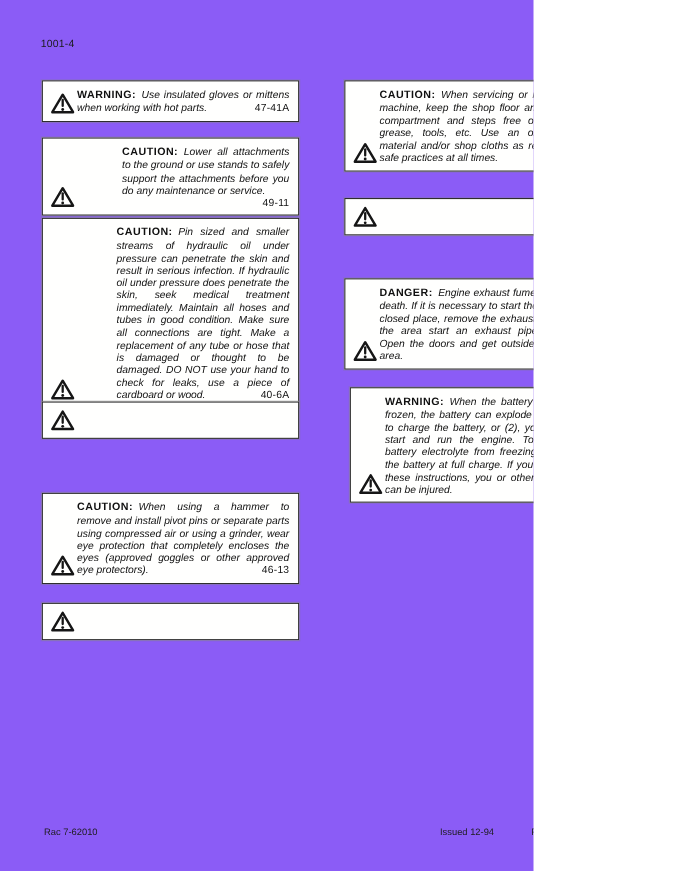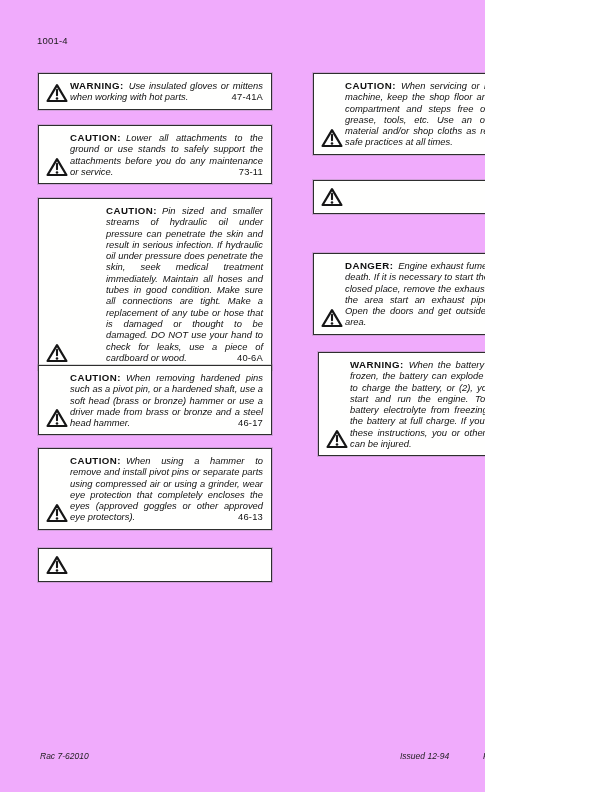--- a/index.html
+++ b/index.html
@@ -1,20 +1,20 @@
 <!DOCTYPE html>
 <html><head>
 <meta charset="utf-8">
 <style>
   html, body { margin: 0; padding: 0; background: #ffffff; }
   .page {
     position: relative;
     width: 485px;
     height: 792px;
-    background: #f0abfc;
+    background: #8b5cf6;
     font-family: "Liberation Sans", sans-serif;
     color: #141414;
     overflow: hidden;
   }
   .page-number {
     position: absolute;
     left: 37px;
     top: 35px;
     font-size: 9.5px;
     letter-spacing: 0.2px;
@@ -60,21 +60,20 @@
     letter-spacing: 0.2px;
   }
   .footer {
     position: absolute;
     top: 751px;
     left: 0;
     width: 612px;
     height: 12px;
     font-size: 8.5px;
     color: #1c1c1c;
-    font-style: italic;
   }
   .f-left    { position: absolute; left: 40px; }
   .f-issued  { position: absolute; left: 400px; text-align: center; }
   .f-printed { position: absolute; left: 483px; }
 </style>
 </head>
 <body>
 
 <div class="page">
   <div class="page-number">1001-4</div>
@@ -83,49 +82,48 @@
       <div class="notice" style="left: 38px; top: 73px;">
         <span class="tri">
           <svg width="22" height="20" viewBox="0 0 34 30" aria-hidden="true">
             <path d="M17 2.8 L31.6 27.4 H2.4 Z" fill="none" stroke="#161616" stroke-width="3.4" stroke-linejoin="round"></path>
             <path d="M17 10 L17 18.6" stroke="#161616" stroke-width="3.2" stroke-linecap="round"></path>
             <circle cx="17" cy="23.6" r="2" fill="#161616"></circle>
           </svg>
         </span>
         <span class="ntext"><b class="nlabel">WARNING:</b><span class="nbody">Use insulated gloves or mittens when working with hot parts.</span><span class="ncode">47-41A</span></span>
       </div>
-      <div class="notice" style="left: 38px; top: 125px;">
+      <div class="notice" style="left: 38px; top: 125px; gap: 41px;">
         <span class="tri">
           <svg width="22" height="20" viewBox="0 0 34 30" aria-hidden="true">
             <path d="M17 2.8 L31.6 27.4 H2.4 Z" fill="none" stroke="#161616" stroke-width="3.4" stroke-linejoin="round"></path>
             <path d="M17 10 L17 18.6" stroke="#161616" stroke-width="3.2" stroke-linecap="round"></path>
             <circle cx="17" cy="23.6" r="2" fill="#161616"></circle>
           </svg>
         </span>
-        <span class="ntext"><b class="nlabel">CAUTION:</b><span class="nbody">Lower all attachments to the ground or use stands to safely support the attachments before you do any maintenance or service.</span><span class="ncode">73-11</span></span>
+        <span class="ntext"><b class="nlabel">CAUTION:</b><span class="nbody">Lower all attachments to the ground or use stands to safely support the attachments before you do any maintenance or service.</span><span class="ncode">49-11</span></span>
       </div>
       <div class="notice" style="left: 38px; top: 198px; gap: 36px;">
         <span class="tri">
           <svg width="22" height="20" viewBox="0 0 34 30" aria-hidden="true">
             <path d="M17 2.8 L31.6 27.4 H2.4 Z" fill="none" stroke="#161616" stroke-width="3.4" stroke-linejoin="round"></path>
             <path d="M17 10 L17 18.6" stroke="#161616" stroke-width="3.2" stroke-linecap="round"></path>
             <circle cx="17" cy="23.6" r="2" fill="#161616"></circle>
           </svg>
         </span>
         <span class="ntext"><b class="nlabel">CAUTION:</b><span class="nbody">Pin sized and smaller streams of hydraulic oil under pressure can penetrate the skin and result in serious infection. If hydraulic oil under pressure does penetrate the skin, seek medical treatment immediately. Maintain all hoses and tubes in good condition. Make sure all connections are tight. Make a replacement of any tube or hose that is damaged or thought to be damaged. DO NOT use your hand to check for leaks, use a piece of cardboard or wood.</span><span class="ncode">40-6A</span></span>
       </div>
       <div class="notice" style="left: 38px; top: 365px;">
         <span class="tri">
           <svg width="22" height="20" viewBox="0 0 34 30" aria-hidden="true">
             <path d="M17 2.8 L31.6 27.4 H2.4 Z" fill="none" stroke="#161616" stroke-width="3.4" stroke-linejoin="round"></path>
             <path d="M17 10 L17 18.6" stroke="#161616" stroke-width="3.2" stroke-linecap="round"></path>
             <circle cx="17" cy="23.6" r="2" fill="#161616"></circle>
           </svg>
         </span>
-        <span class="ntext"><b class="nlabel">CAUTION:</b><span class="nbody">When removing hardened pins such as a pivot pin, or a hardened shaft, use a soft head (brass or bronze) hammer or use a driver made from brass or bronze and a steel head hammer.</span><span class="ncode">46-17</span></span>
       </div>
       <div class="notice" style="left: 38px; top: 448px;">
         <span class="tri">
           <svg width="22" height="20" viewBox="0 0 34 30" aria-hidden="true">
             <path d="M17 2.8 L31.6 27.4 H2.4 Z" fill="none" stroke="#161616" stroke-width="3.4" stroke-linejoin="round"></path>
             <path d="M17 10 L17 18.6" stroke="#161616" stroke-width="3.2" stroke-linecap="round"></path>
             <circle cx="17" cy="23.6" r="2" fill="#161616"></circle>
           </svg>
         </span>
         <span class="ntext"><b class="nlabel">CAUTION:</b><span class="nbody">When using a hammer to remove and install pivot pins or separate parts using compressed air or using a grinder, wear eye protection that completely encloses the eyes (approved goggles or other approved eye protectors).</span><span class="ncode">46-13</span></span>

